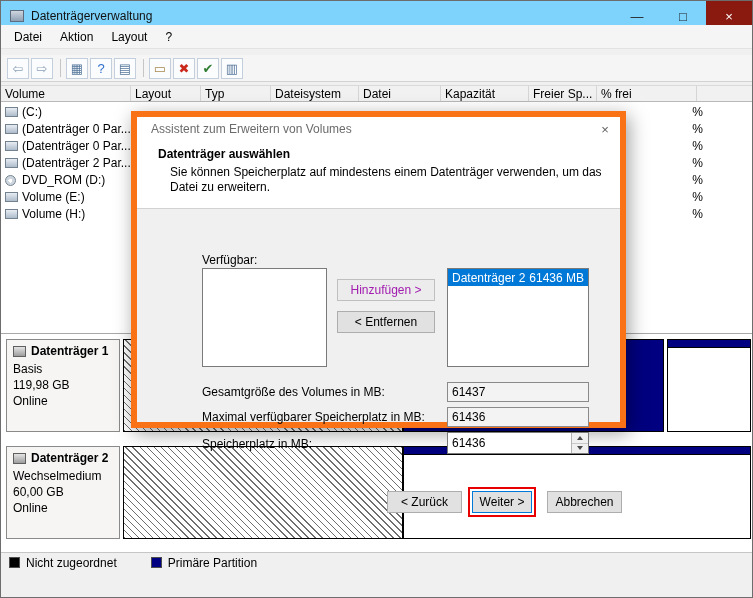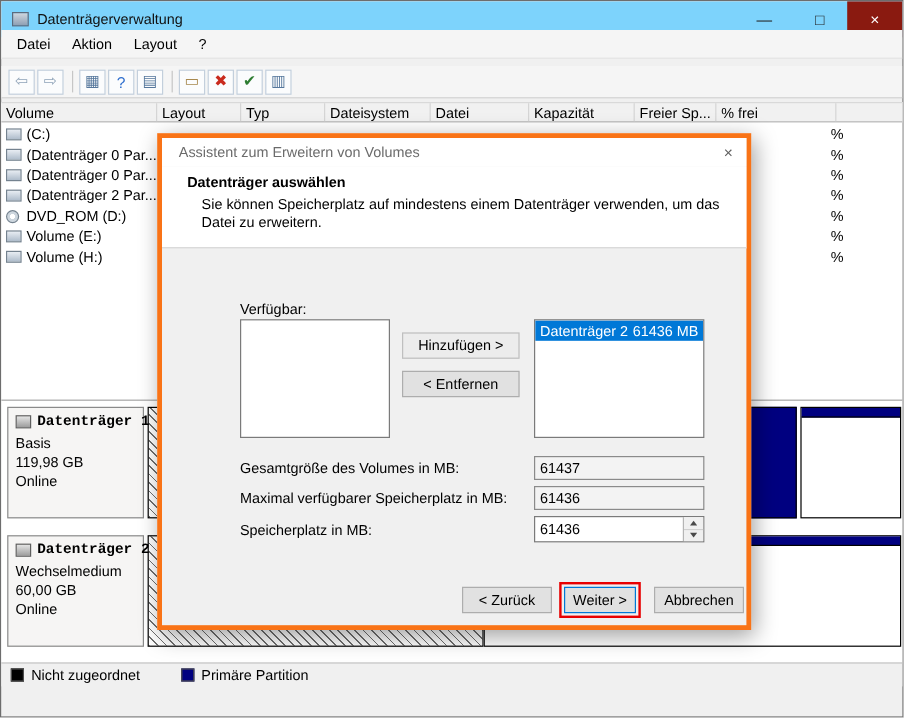--- a/index.html
+++ b/index.html
@@ -50,53 +50,53 @@
 
   
   .diskpane { position:absolute; top:332px; left:0; width:753px; height:219px;
               background:#fff; border-top:1px solid #a8a8a8; }
   .disk-row { position:absolute; left:0; width:753px; height:93px; }
   .disk-info { position:absolute; left:5px; top:0; width:114px; height:93px;
                background:#f6f5f4; border:1px solid #8a8a8a; padding:4px 6px; }
   .disk-name-line { display:flex; align-items:center; gap:5px; margin-bottom:3px; }
   .disk-ico { width:13px; height:11px; background:linear-gradient(#e4e4e4,#9d9d9d);
               border:1px solid #5f5f5f; flex:0 0 auto; }
-  .disk-name { font-weight:bold; white-space:nowrap;font-family:Liberation Mono, monospace; }
+  .disk-name { font-weight:bold; white-space:nowrap; }
   .disk-meta { line-height:16px; white-space:nowrap; }
   .part { position:absolute; top:0; height:93px; border:1px solid #000; background:#fff; }
   .phatch { background:repeating-linear-gradient(45deg,#6f6f6f 0,#6f6f6f 1px,#fff 1px,#fff 5px); }
   .pstrip { height:8px; border-bottom:1px solid #000; }
 
   
   .statusbar { position:absolute; top:551px; left:0; width:753px; height:20px;
                background:#f0f0f0; border-top:1px solid #c6c6c6; display:flex;
                align-items:center; padding-left:8px; }
   .leg { display:flex; align-items:center; gap:6px; margin-right:34px; }
   .legsq { width:11px; height:11px; border:1px solid #4d4d4d; }
 
   
-  .dialog { position:absolute; left:130px; top:110px; width:495px; height:414px;
-            background:#f0f0f0; border:4px solid #f97316; z-index:20;
+  .dialog { position:absolute; left:130px; top:110px; width:495px; height:317px;
+            background:#f0f0f0; border:6px solid #f97316; z-index:20;
             box-shadow:3px 5px 18px rgba(0,0,0,0.38); }
   .dlg-titlebar { position:absolute; top:0; left:0; width:100%; height:24px; background:#fff;
                   display:flex; align-items:center; }
   .dlg-title { margin-left:14px; color:#6b6b6b; }
   .dlg-close { margin-left:auto; width:30px; text-align:center; color:#5f5f5f; font-size:13px; }
   .dlg-header { position:absolute; top:24px; left:0; width:100%; height:68px; background:#fff;
                 border-bottom:1px solid #d2d2d2; }
   .dlg-heading { position:absolute; left:21px; top:6px; font-weight:bold; }
   .dlg-desc { position:absolute; left:33px; top:24px; width:444px; line-height:15px; }
   .lbl { position:absolute; white-space:nowrap; }
   .listbox { position:absolute; background:#fff; border:1px solid #7a7a7a; overflow:hidden; }
   .lb-item { height:17px; display:flex; justify-content:space-between; align-items:center;
              padding:0 4px; color:#fff; }
   .btn { position:absolute; width:98px; height:22px; background:#e1e1e1;
          border:1px solid #adadad; font-family:inherit; font-size:12px; color:#000;
          text-align:center; line-height:20px; }
-  .btn.disabled { color:#000000; background:#ececec; border-color:#bfbfbf; }
+  .btn.disabled { color:#a21caf; background:#ececec; border-color:#bfbfbf; }
   .btn.default { border:1px solid #0078d7; }
   .valuebox { position:absolute; width:142px; height:20px; background:#f3f3f3;
               border:1px solid #8a8a8a; padding:2px 4px; }
   .spinbox { position:absolute; width:142px; height:22px; background:#fff;
              border:1px solid #7a7a7a; display:flex; }
   .spin-value { flex:1; padding:3px 4px; }
   .spin-btns { width:17px; border-left:1px solid #b5b5b5; display:flex; flex-direction:column; }
   .spin-up,.spin-down { flex:1; background:#f0f0f0; display:flex; align-items:center;
                         justify-content:center; }
   .spin-up { border-bottom:1px solid #c9c9c9; }

